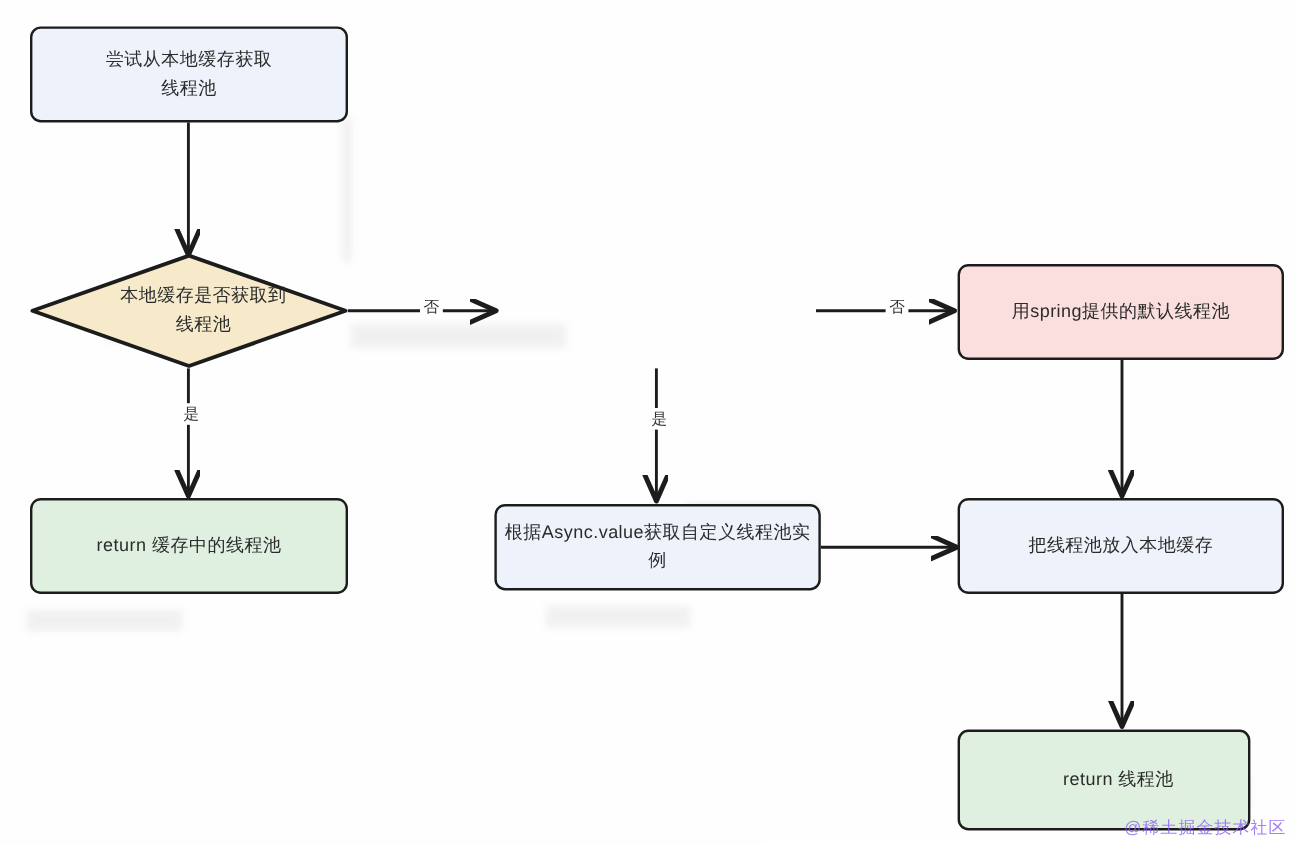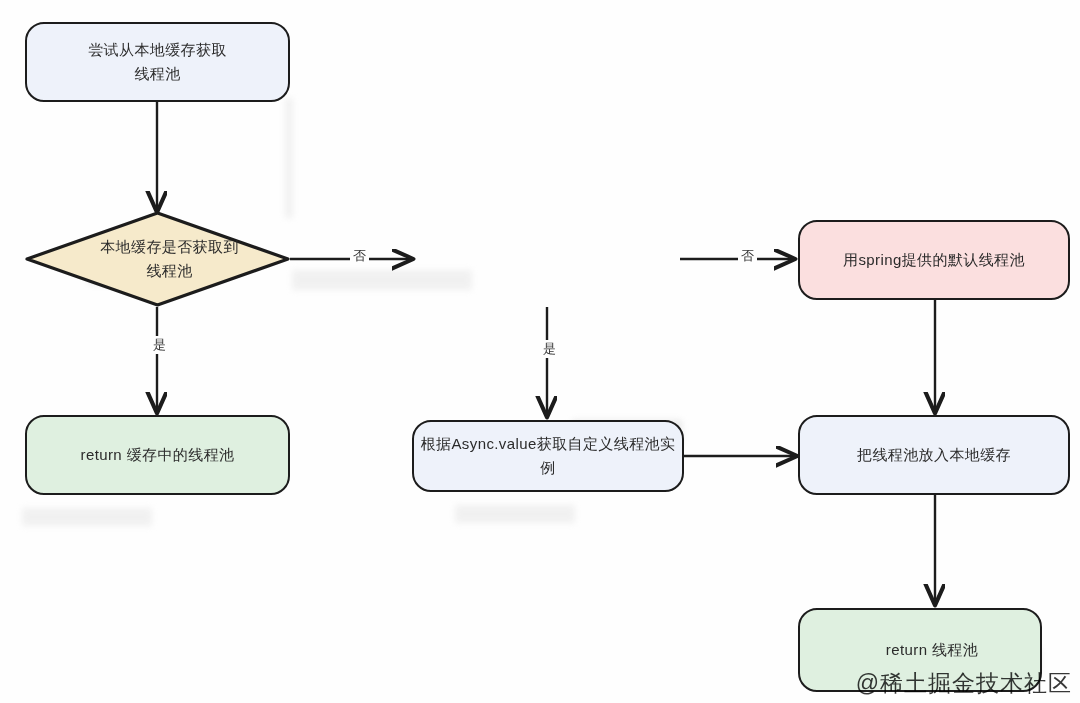--- a/index.html
+++ b/index.html
@@ -24,21 +24,21 @@
     opacity: .55;
     filter: blur(3px);
     pointer-events: none;
   }
   .smudge.light { background: #e4e4e4; opacity: .5; }
 
   .node {
     position: absolute;
     box-sizing: border-box;
     border: 2.5px solid #1c1c1c;
-    border-radius: 19px;
+    border-radius: 9px;
     display: flex;
     align-items: center;
     justify-content: center;
     text-align: center;
     color: #2b2b2b;
     font-size: 15px;
     line-height: 1.6;
     letter-spacing: .4px;
     z-index: 3;
   }
@@ -84,22 +84,22 @@
     color: #333;
     z-index: 4;
     background: #fefefe;
     padding: 0 3px;
   }
 
   .watermark {
     position: absolute;
     right: 8px;
     bottom: 4px;
-    font-size: 23px;
-    color: #000000;
+    font-size: 14px;
+    color: #8b5cf6;
     opacity: .78;
     letter-spacing: 1px;
     z-index: 5;
     white-space: nowrap;
   }
 </style>
 </head>
 <body>
 
 <div id="canvas">

